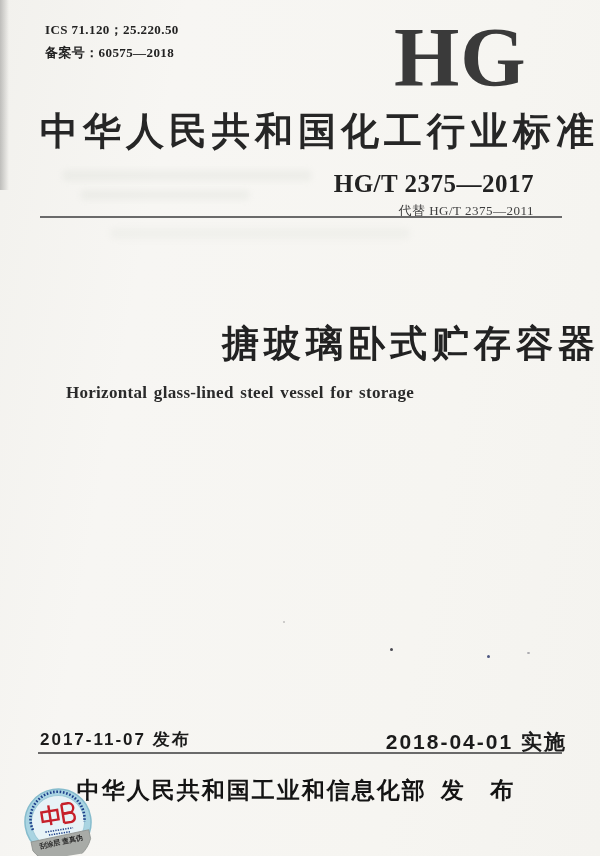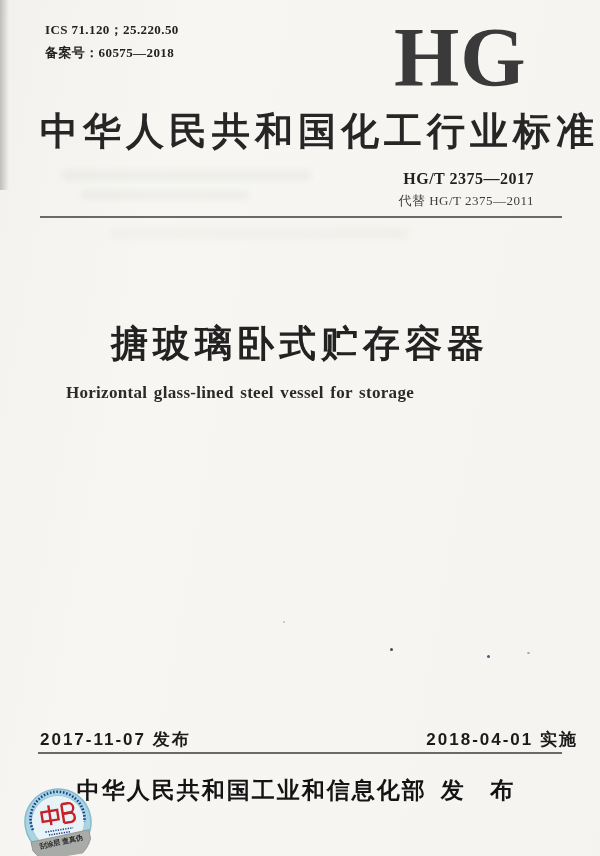--- a/index.html
+++ b/index.html
@@ -18,45 +18,45 @@
   .meta .filing{margin-top:7px;}
   
   .hg-logo{position:absolute;left:394px;top:16px;font-family:"Liberation Serif","DejaVu Serif",serif;
            font-weight:bold;font-size:84px;line-height:1;color:#3a3a3a;letter-spacing:1px;}
   
   .std-type{position:absolute;left:40px;width:524px;top:106px;text-align:center;
             font-size:38px;font-weight:900;letter-spacing:5px;color:#262626;white-space:nowrap;}
   
   .std-no-block{position:absolute;right:66px;top:170px;text-align:right;
                 font-family:"Liberation Serif","DejaVu Serif",serif;}
-  .std-no{font-size:16px;font-weight:bold;color:#222;letter-spacing:.5px;}
+  .std-no{font-size:25px;font-weight:bold;color:#222;letter-spacing:.5px;}
   .replaces{font-size:13px;color:#3e3e3e;margin-top:4px;letter-spacing:.5px;}
   .rule{position:absolute;background:#6a6a6a;height:2px;}
   .rule-top{left:40px;width:522px;top:216px;}
   .rule-bottom{left:38px;width:524px;top:752px;}
   
   .ghost{position:absolute;background:#b7bfb4;opacity:.14;filter:blur(3px);border-radius:5px;}
   .g1{left:62px;top:170px;width:250px;height:11px;}
   .g2{left:80px;top:190px;width:170px;height:10px;}
   .g3{left:110px;top:228px;width:300px;height:11px;opacity:.10;}
   .speck{position:absolute;border-radius:50%;}
   .s1{left:390px;top:648px;width:3px;height:3px;background:#4a4a52;}
   .s2{left:487px;top:655px;width:3px;height:3px;background:#4d5780;}
   .s3{left:527px;top:652px;width:3px;height:2px;background:#8a8a92;opacity:.7;}
   .s4{left:283px;top:621px;width:2px;height:2px;background:#9a9a9a;opacity:.6;}
   
-  .doc-title{position:absolute;left:0;width:600px;top:319px;text-align:center;
+  .doc-title{position:absolute;left:0;width:600px;top:319px;text-align:right;
              font-size:37px;font-weight:900;letter-spacing:5px;color:#222;}
   .doc-subtitle{position:absolute;left:0;width:480px;top:383px;text-align:center;
                 font-family:"Liberation Serif","DejaVu Serif",serif;font-weight:bold;
                 font-size:17px;color:#2a2a2a;word-spacing:2px;letter-spacing:.3px;}
   
   .issue-date{position:absolute;left:40px;top:728px;font-size:17px;font-weight:bold;
               letter-spacing:2px;color:#1b1b1b;}
-  .impl-date{position:absolute;right:22px;top:728px;font-size:17px;font-weight:bold;
+  .impl-date{position:absolute;right:33px;top:728px;font-size:21px;font-weight:bold;
              letter-spacing:2px;color:#1b1b1b;}
   .publisher-row{position:absolute;left:0;width:600px;top:775px;text-align:center;
                  font-size:23px;font-weight:900;color:#141414;letter-spacing:2px;white-space:nowrap;}
   .publish-label{margin-left:14px;letter-spacing:10px;text-align:right;}
   
   .stamp{position:absolute;left:23px;top:787px;width:70px;height:70px;transform:rotate(-9deg);}
 </style>
 </head>
 <body>
 

